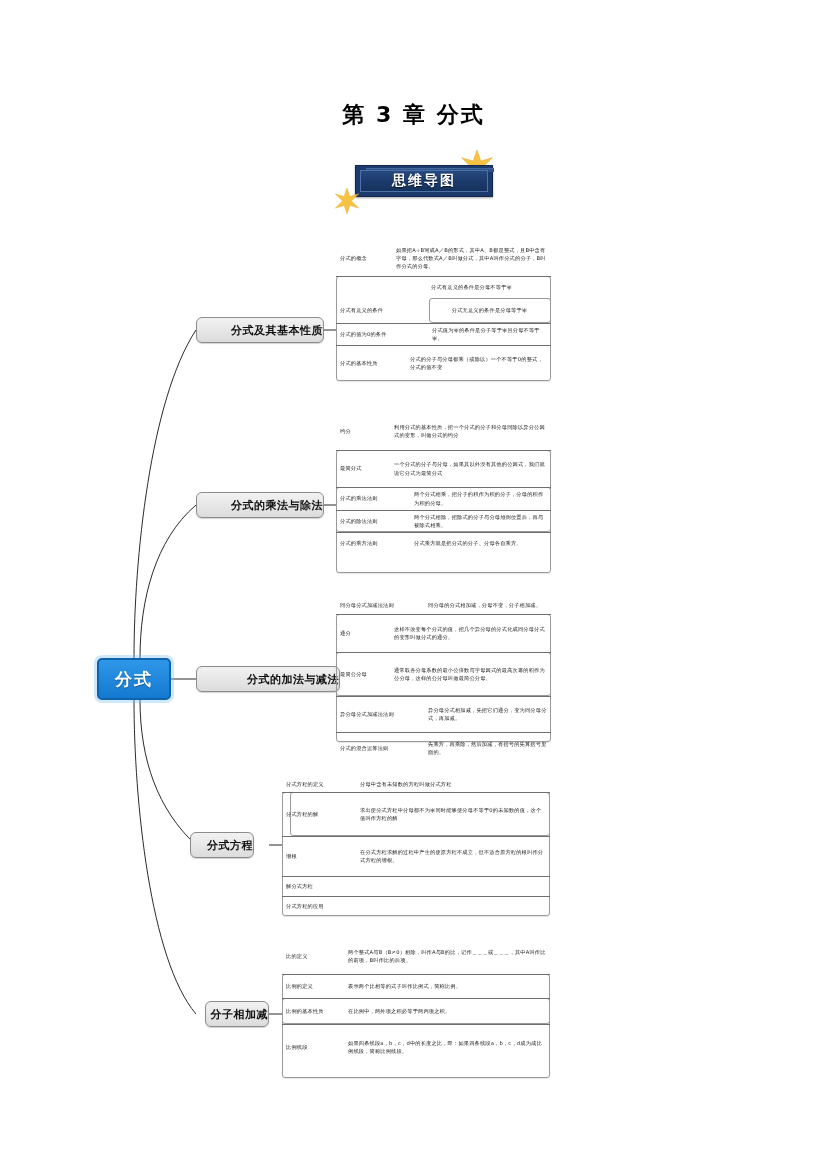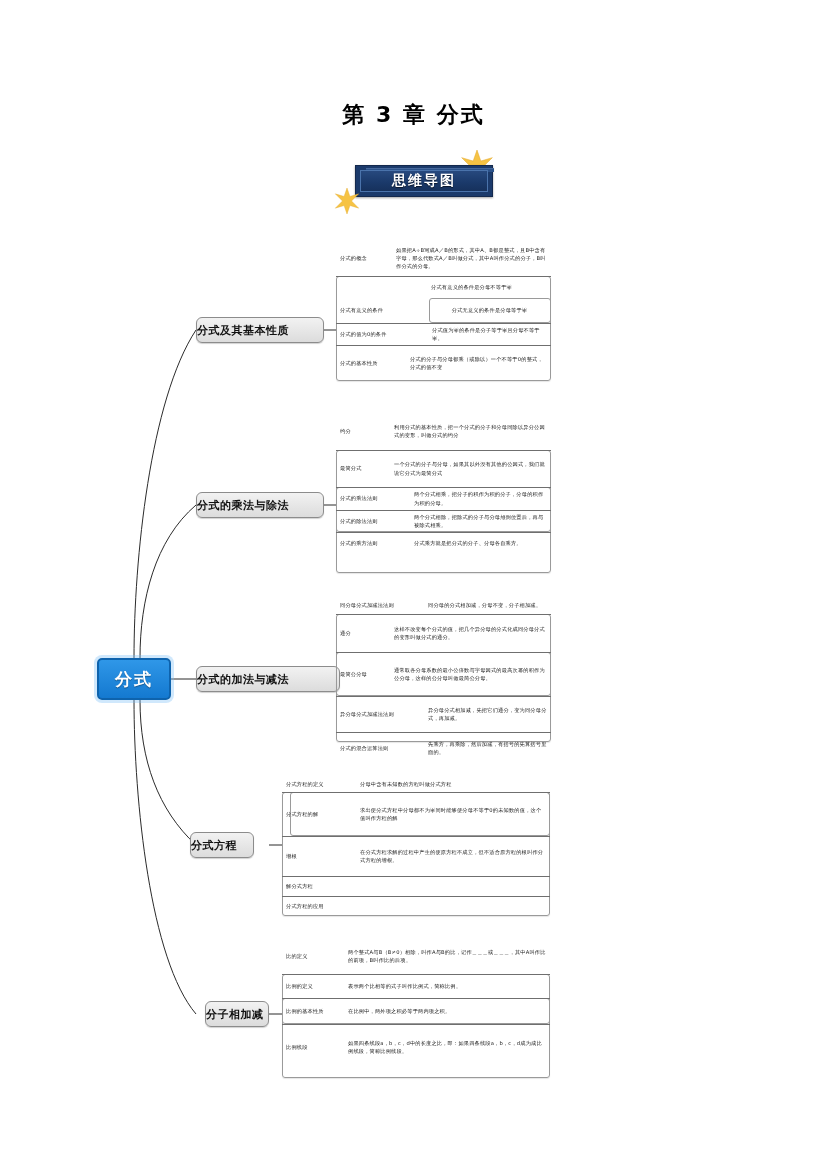--- a/index.html
+++ b/index.html
@@ -102,21 +102,21 @@
   }
 
   
   .branch {
     position: absolute;
     background: linear-gradient(180deg,#f2f2f2 0%, #dcdcdc 100%);
     border: 1px solid #8c8c8c;
     border-radius: 6px;
     display: flex;
     align-items: center;
-    justify-content: flex-start;
+    justify-content: flex-end;
     box-shadow: 0 1px 1px rgba(0,0,0,.18);
     height: 26px;
   }
   .branch span {
     font-size: 11px;
     font-weight: bold;
     color: #111;
     letter-spacing: .5px;
     white-space: nowrap;
   }

